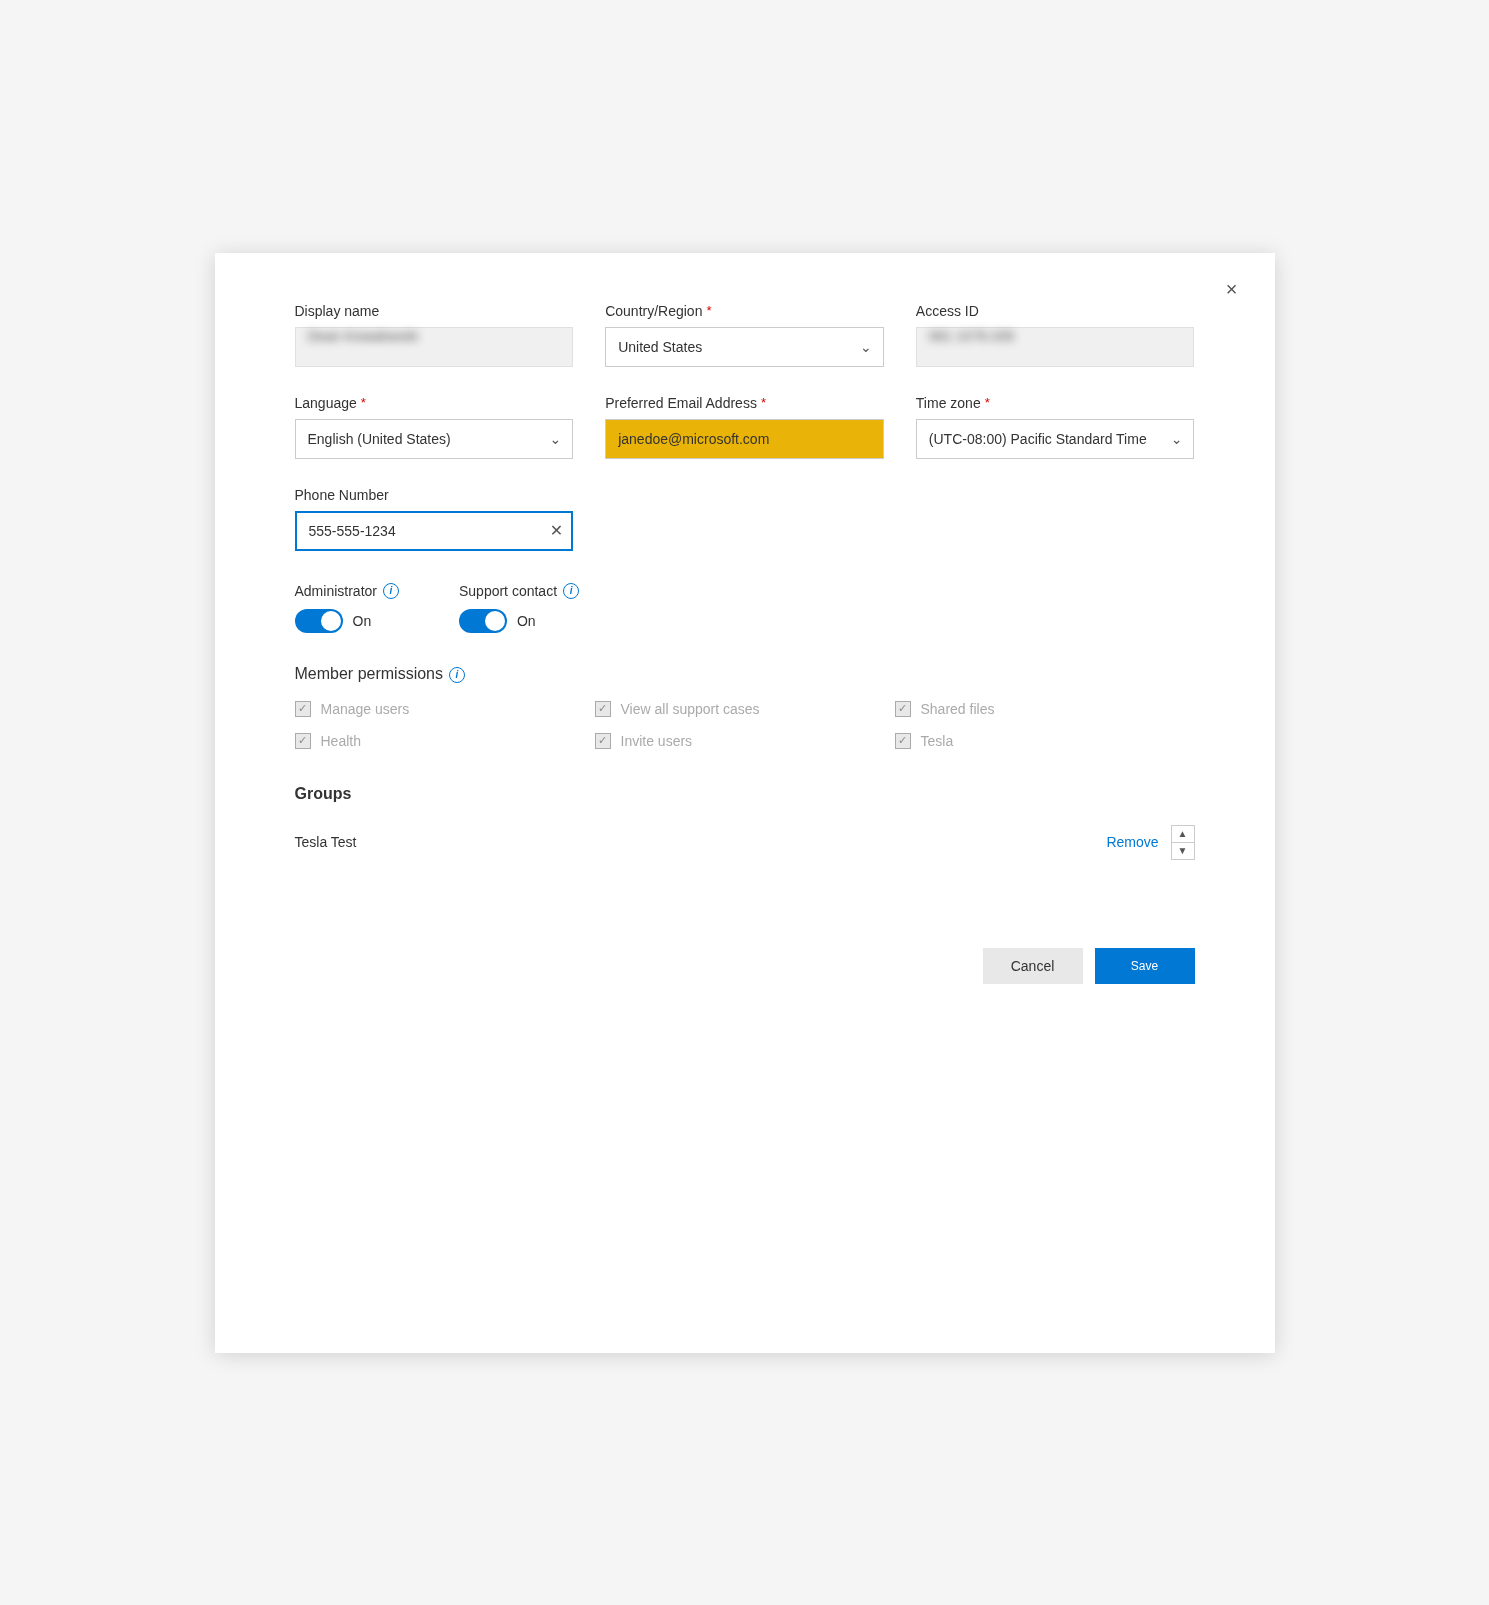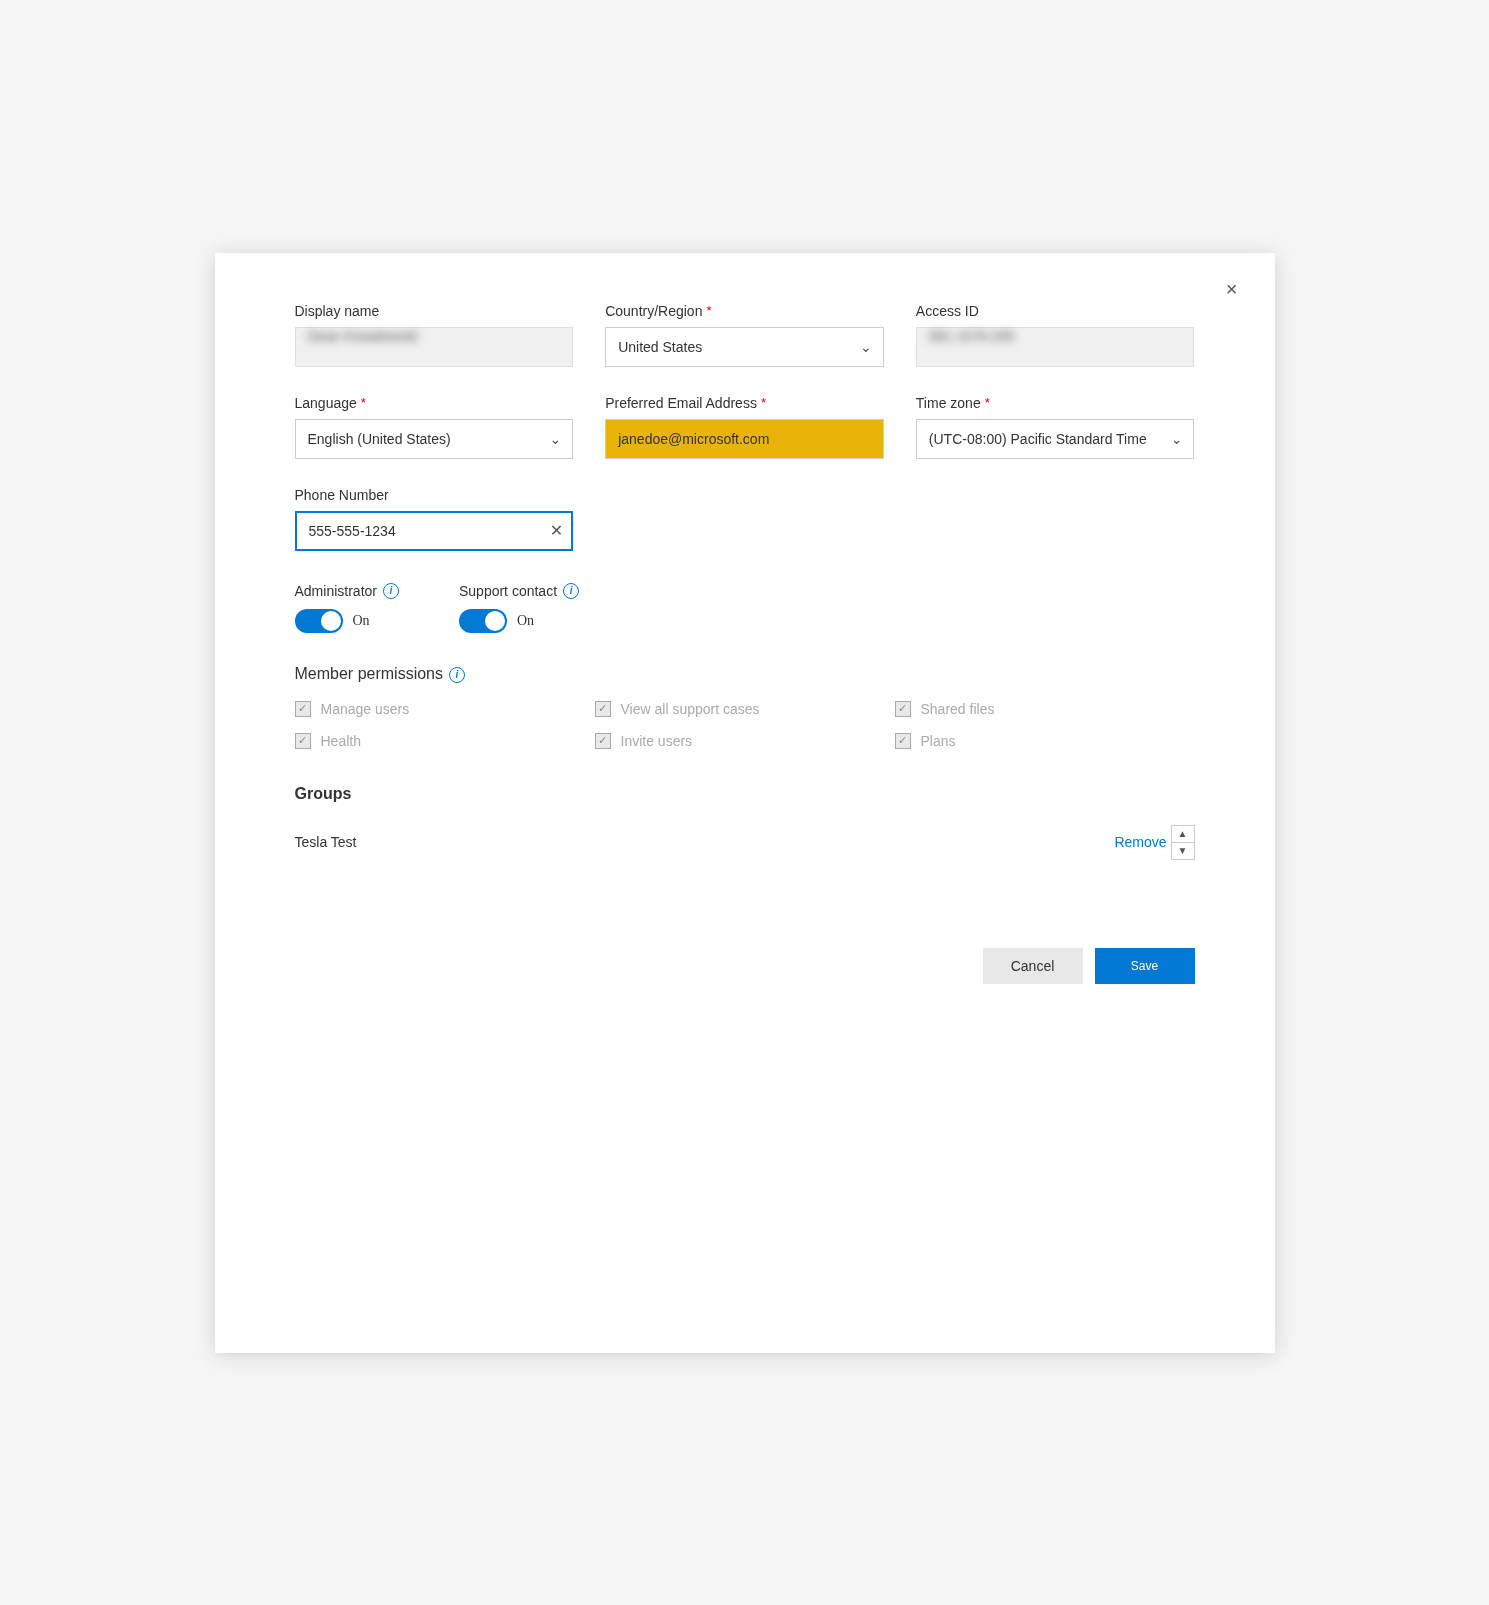--- a/index.html
+++ b/index.html
@@ -177,21 +177,20 @@
       height: 20px;
       background: #fff;
       border-radius: 50%;
       top: 2px;
       right: 2px;
       transition: right 0.2s;
     }
     .toggle-text {
       font-size: 14px;
       color: #333;
-      font-family: Liberation Serif, serif;
     }
     .permissions-section {
       margin-top: 32px;
     }
     .permissions-title {
       font-size: 16px;
       color: #333;
       display: flex;
       align-items: flex-end;
       gap: 6px;
@@ -239,21 +238,21 @@
       justify-content: space-between;
       padding: 8px 0;
     }
     .group-name {
       font-size: 14px;
       color: #333;
     }
     .group-actions {
       display: flex;
       align-items: center;
-      gap: 4px;
+      gap: 12px;
     }
     .remove-link {
       color: #0078d4;
       font-size: 14px;
       cursor: pointer;
       text-decoration: none;
       background: none;
       border: none;
     }
     .sort-controls {
@@ -458,21 +457,21 @@
         <div class="checkbox-disabled">
           <span class="checkbox-check">✓</span>
         </div>
         <span class="permission-label">Invite users</span>
       </div>
 
       <div class="permission-item">
         <div class="checkbox-disabled">
           <span class="checkbox-check">✓</span>
         </div>
-        <span class="permission-label">Plans</span>
+        <span class="permission-label">Tesla</span>
       </div>
 
     </div>
   </div>
 
   <div class="groups-section">
     <h3 class="groups-title">Groups</h3>
     <div class="group-row">
       <span class="group-name">Tesla Test</span>
       <div class="group-actions">

